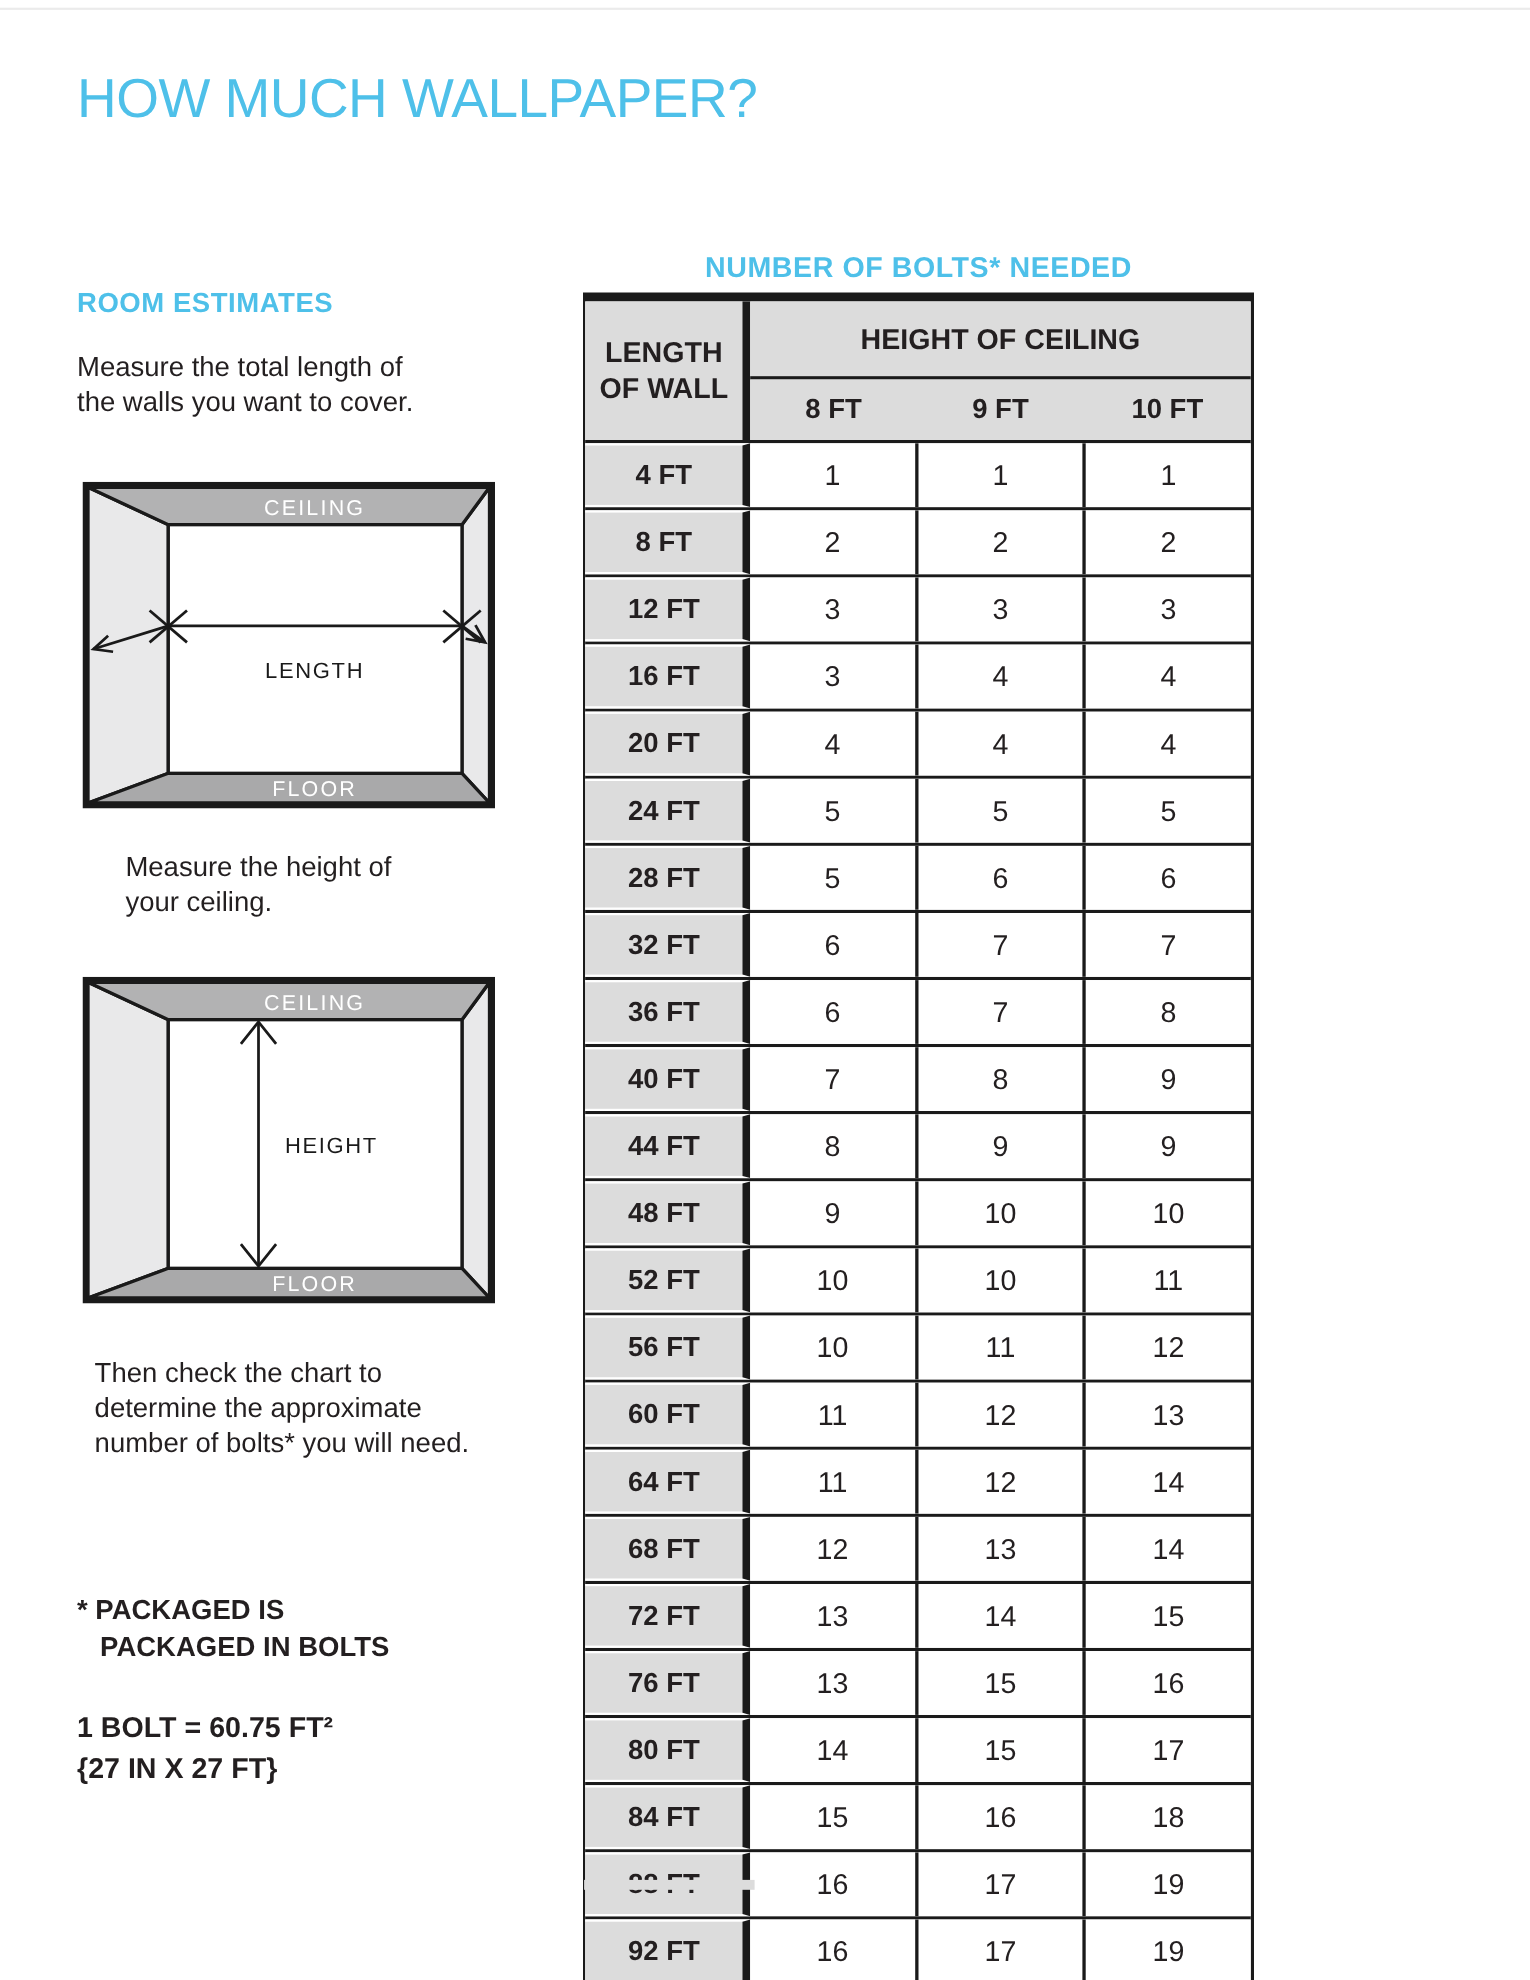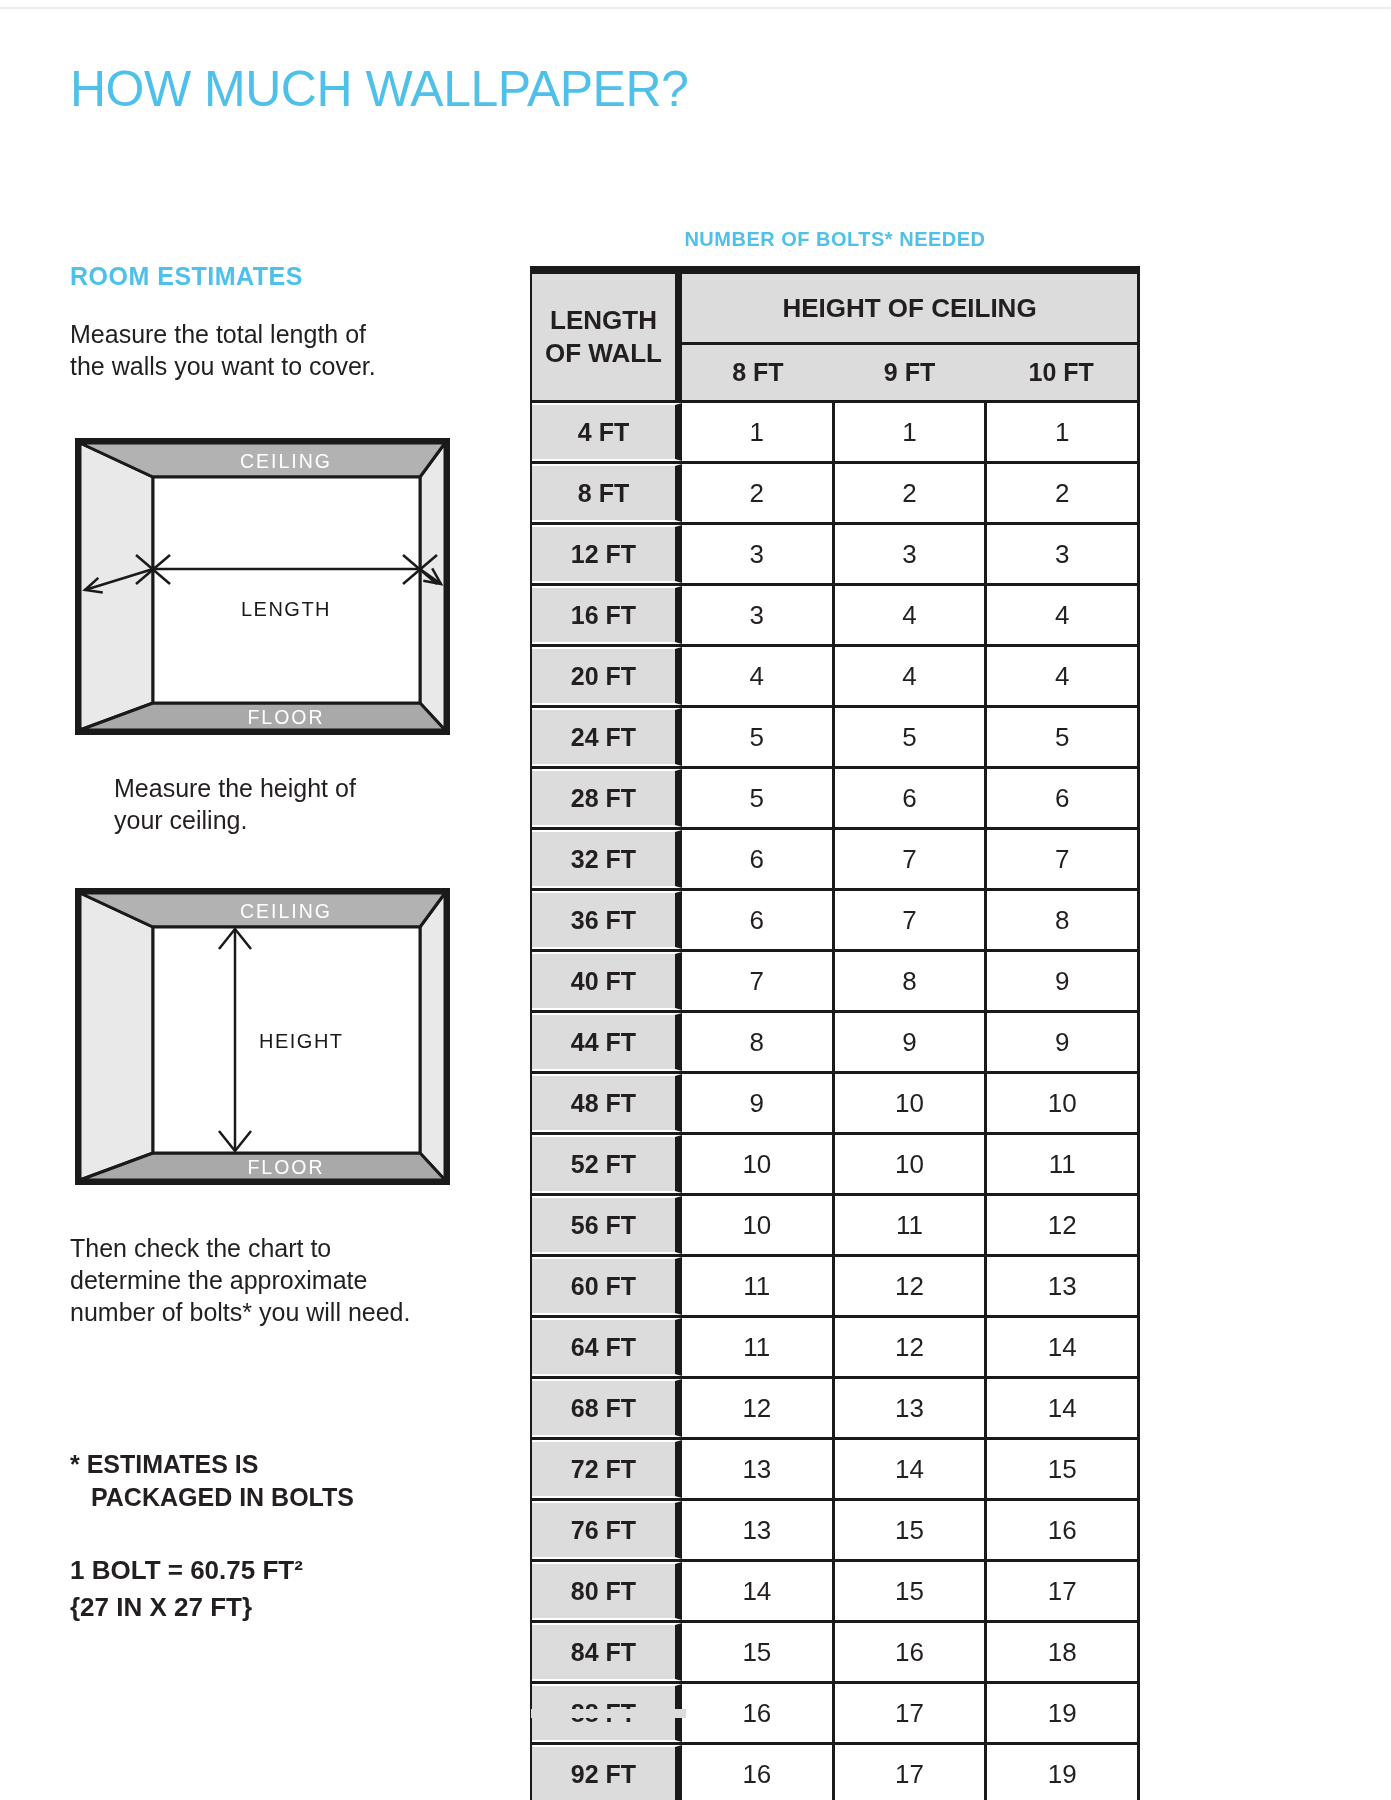--- a/index.html
+++ b/index.html
@@ -12,31 +12,31 @@
     position:absolute;left:70px;top:60px;font-size:50px;font-weight:normal;
     color:#4EC0E9;letter-spacing:-0.5px;white-space:nowrap;
   }
   .section-heading{
     position:absolute;left:70px;top:262px;font-size:25px;font-weight:bold;
     color:#4EC0E9;letter-spacing:0.5px;
   }
   .lead{position:absolute;left:70px;font-size:25px;line-height:32px;color:#231F20;}
   .para1{top:318px;}
   .para2{top:772px;margin-left:44px;}
-  .para3{top:1232px;}
+  .para3{top:1232px;margin-left:16px;}
   .diagram{position:absolute;left:75px;width:375px;height:297px;}
   .diagram1{top:438px;}
   .diagram2{top:888px;}
   .footnote{position:absolute;left:70px;top:1448px;font-size:25px;font-weight:bold;line-height:33px;}
   .footnote .line2{padding-left:21px;}
   .bolt-info{position:absolute;left:70px;top:1552px;font-size:26px;font-weight:bold;line-height:37px;}
 
   .table-heading{
     position:absolute;left:530px;top:228px;width:610px;text-align:center;
-    font-size:20px;font-weight:bold;color:#4EC0E9;letter-spacing:0.5px;
+    font-size:26px;font-weight:bold;color:#4EC0E9;letter-spacing:0.5px;
   }
   .bolt-table{
     position:absolute;left:530px;top:266px;width:610px;box-sizing:border-box;
     border-top:8px solid #1a1a1a;border-bottom:7px solid #1a1a1a;
     border-left:2px solid #1a1a1a;border-right:3px solid #1a1a1a;
     background:#fff;
   }
   .thead{display:flex;height:126px;}
   .length-head{
     width:150px;flex:0 0 150px;background:#DCDCDC;border-right:7px solid #1a1a1a;
@@ -127,21 +127,21 @@
     <text x="184" y="160" text-anchor="start" font-size="20" letter-spacing="1.5" fill="#1a1a1a">HEIGHT</text>
   </svg>
 
   <div class="lead para3">
     <div>Then check the chart to</div>
     <div>determine the approximate</div>
     <div>number of bolts* you will need.</div>
   </div>
 
   <div class="footnote">
-    <div>* ESTIMATES IS</div>
+    <div>* PACKAGED IS</div>
     <div class="line2">PACKAGED IN BOLTS</div>
   </div>
 
   <div class="bolt-info">
     <div>1 BOLT = 60.75 FT²</div>
     <div>{27 IN X 27 FT}</div>
   </div>
 
   <div class="table-heading">NUMBER OF BOLTS* NEEDED</div>
 

